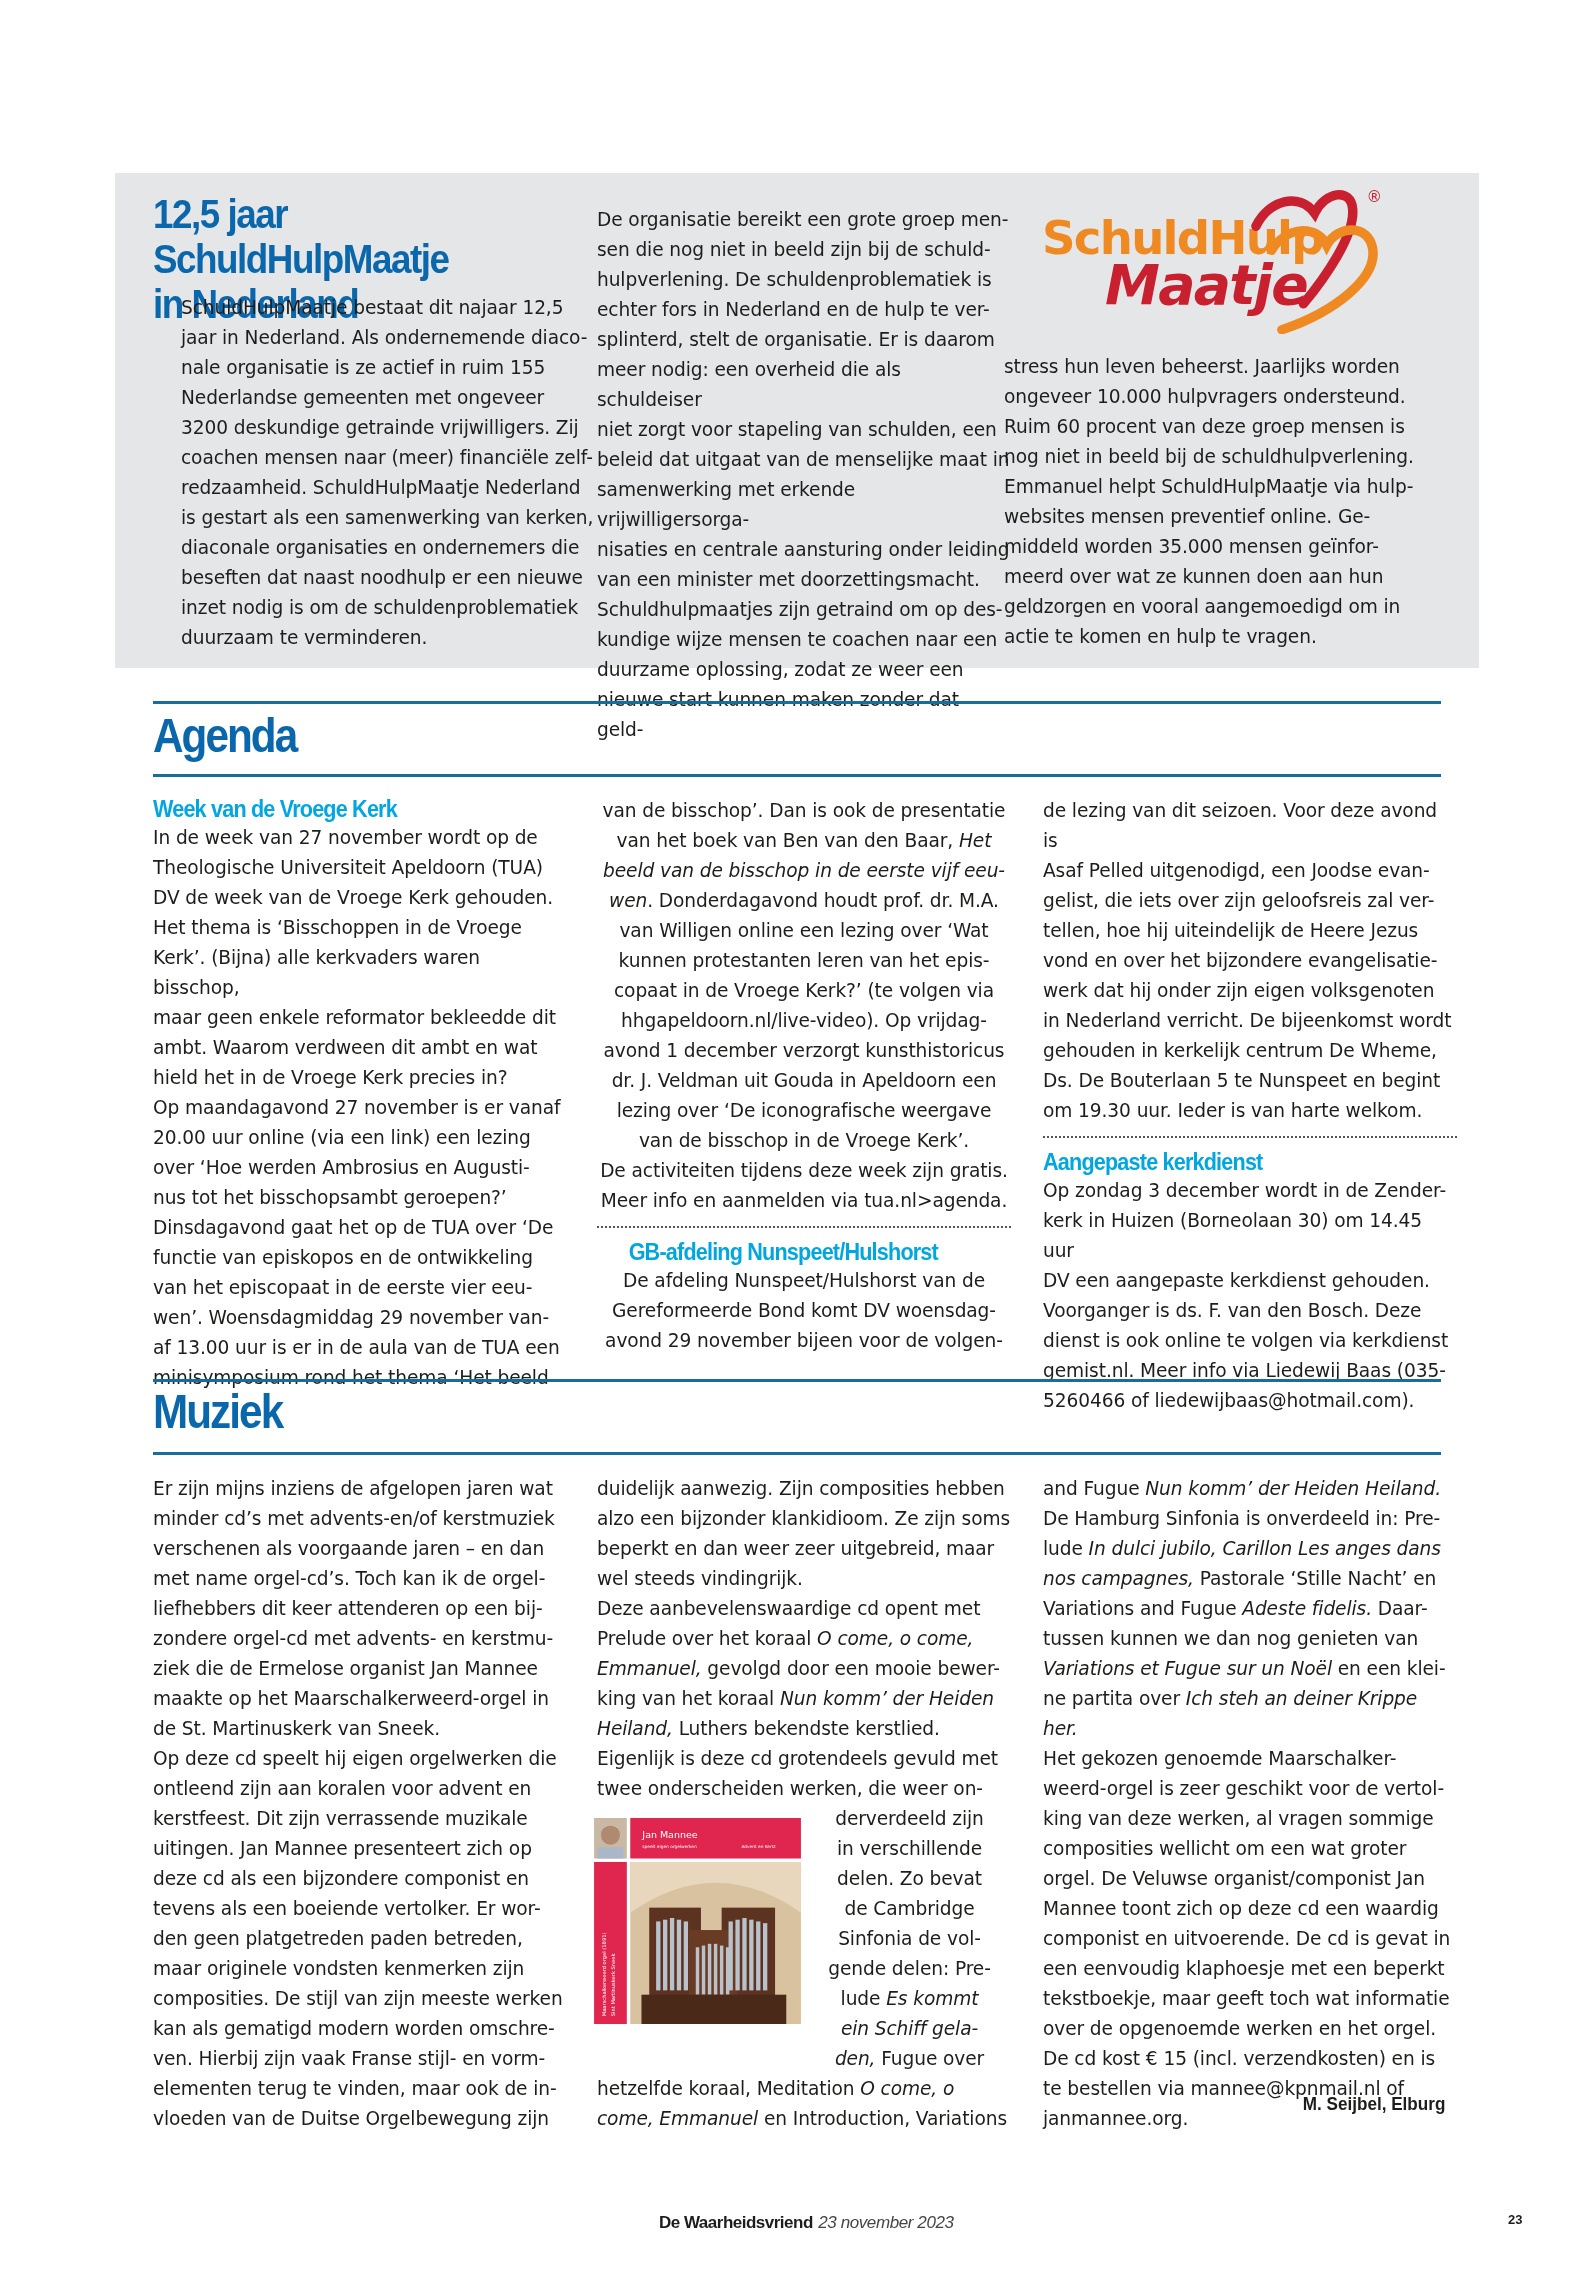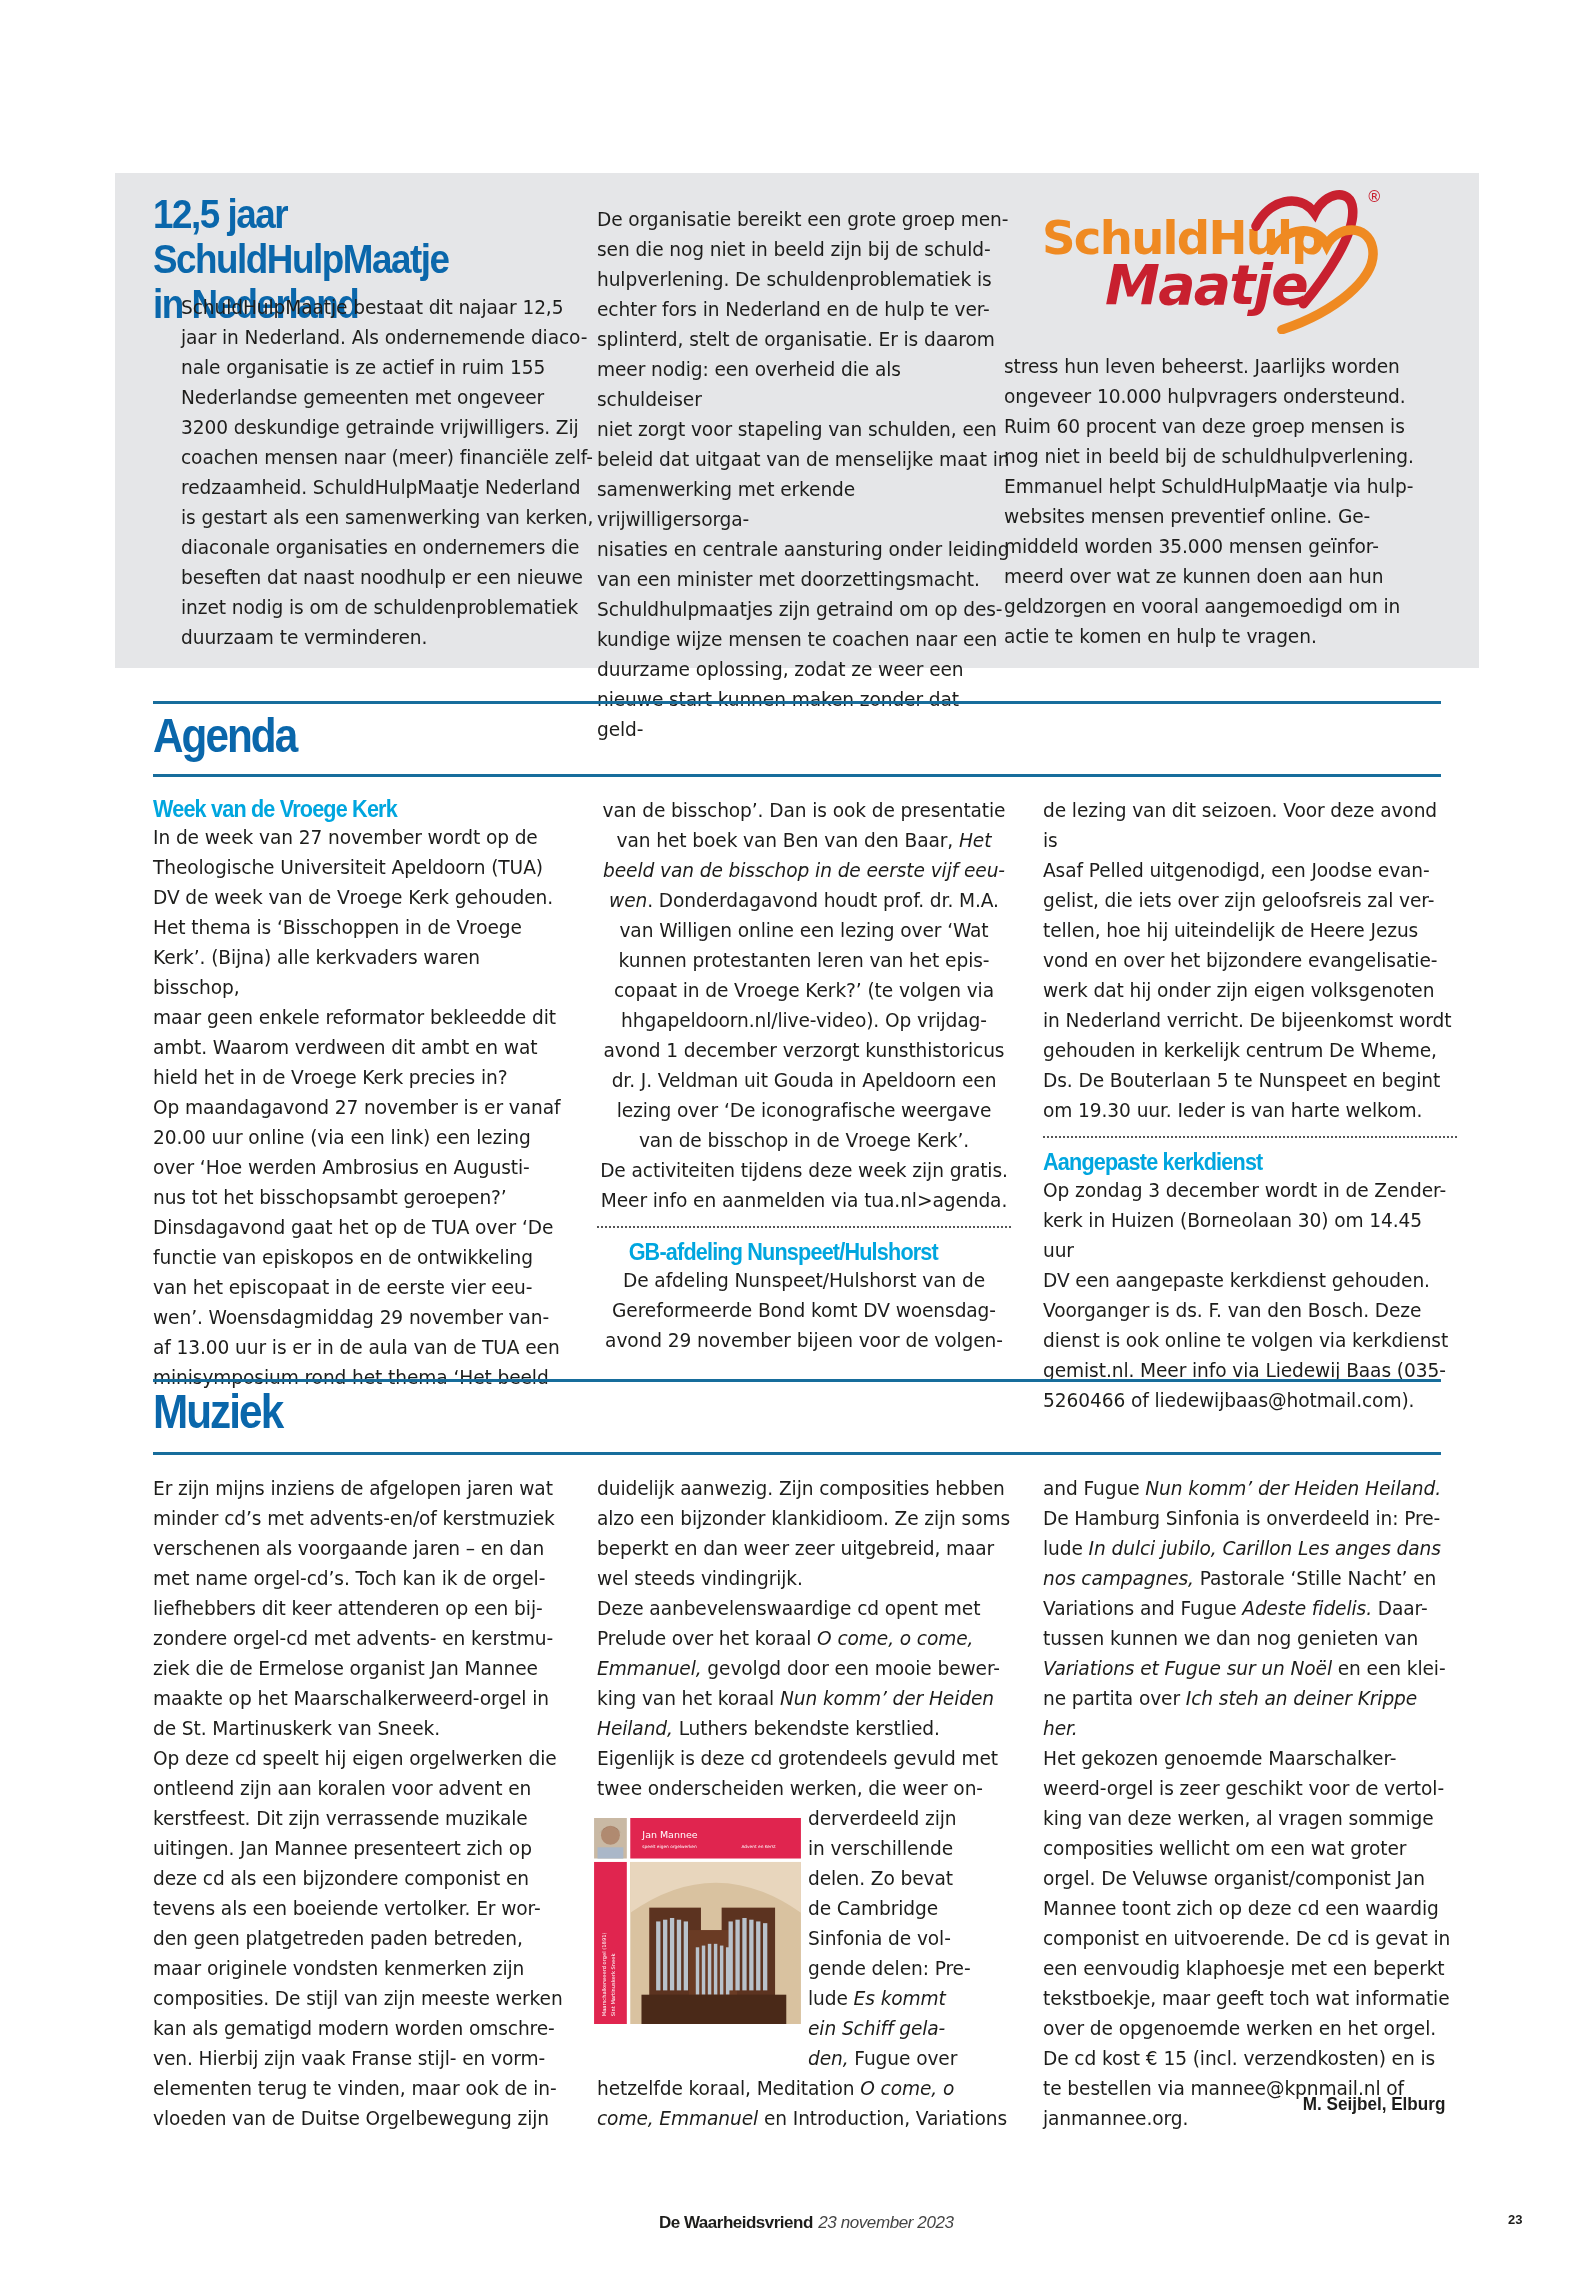--- a/index.html
+++ b/index.html
@@ -217,21 +217,21 @@
       <p>beperkt en dan weer zeer uitgebreid, maar</p>
       <p>wel steeds vindingrijk.</p>
       <p>Deze aanbevelenswaardige cd opent met</p>
       <p>Prelude over het koraal <i>O come, o come,</i></p>
       <p><i>Emmanuel,</i> gevolgd door een mooie bewer-</p>
       <p>king van het koraal <i>Nun komm’ der Heiden</i></p>
       <p><i>Heiland,</i> Luthers bekendste kerstlied.</p>
       <p>Eigenlijk is deze cd grotendeels gevuld met</p>
       <p>twee onderscheiden werken, die weer on-</p>
     </div>
-  <div style="margin-left:211px;">
+  <div style="margin-left:211px;text-align:center;">
       <p>derverdeeld zijn</p>
       <p>in verschillende</p>
       <p>delen. Zo bevat</p>
       <p>de Cambridge</p>
       <p>Sinfonia de vol-</p>
       <p>gende delen: Pre-</p>
       <p>lude <i>Es kommt</i></p>
       <p><i>ein Schiff gela-</i></p>
       <p><i>den,</i> Fugue over</p>
     </div>

